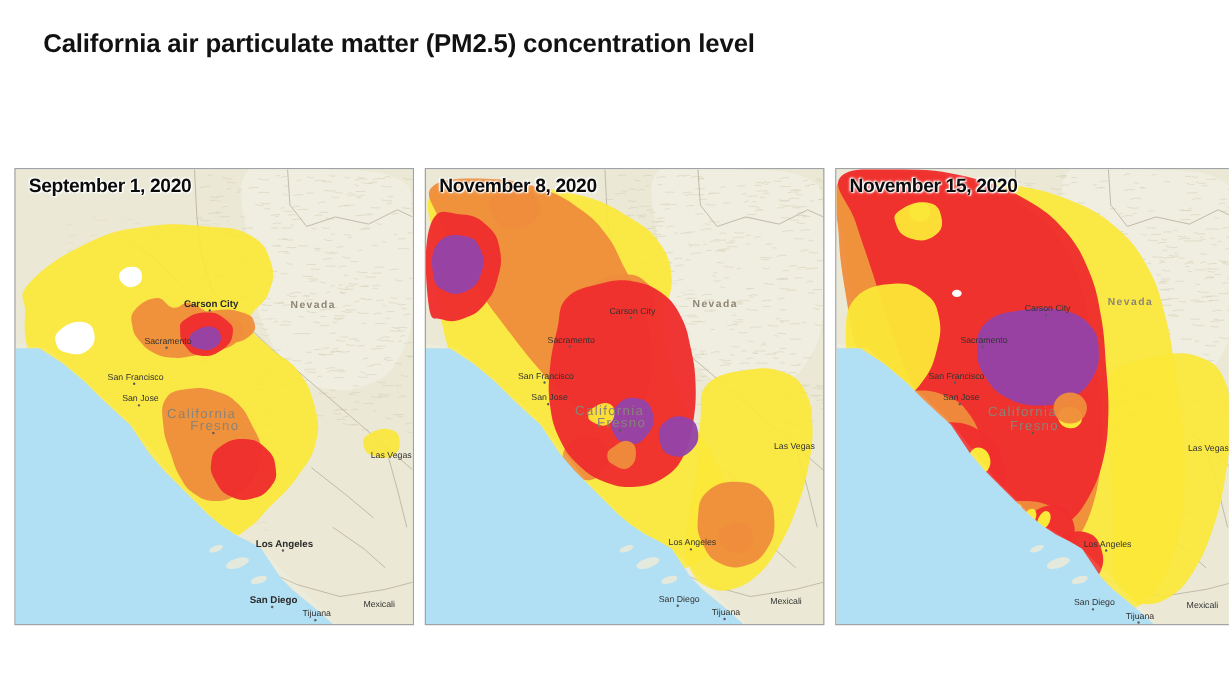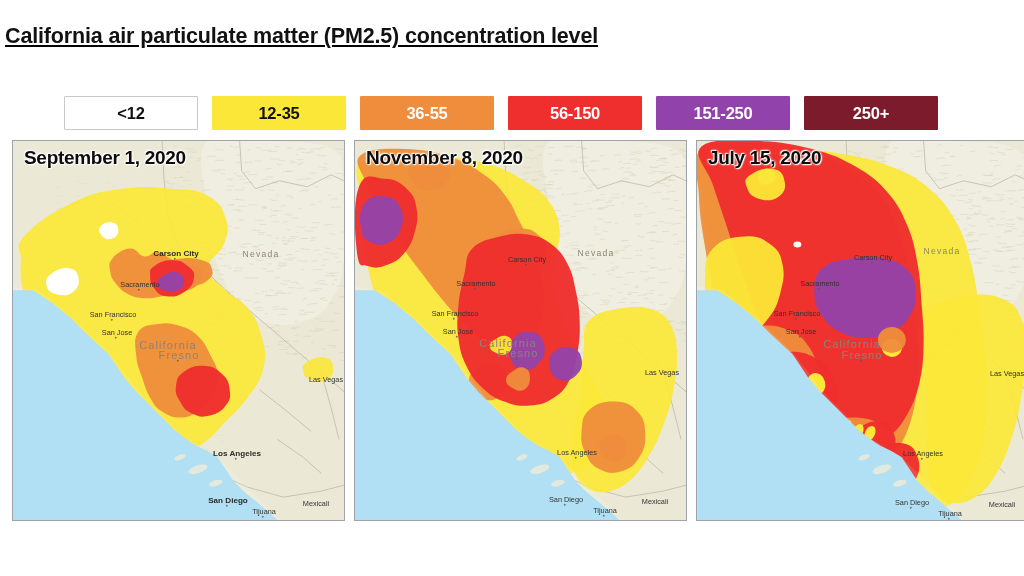--- a/index.html
+++ b/index.html
@@ -7,21 +7,21 @@
   body {
     width: 1024px; height: 576px;
     background: #ffffff;
     font-family: "Liberation Sans", sans-serif;
     overflow: hidden;
     position: relative;
   }
   #page { position: relative; width: 1024px; height: 576px; }
 
   
-  .hdr { position: absolute; left: 5px; top: 24px; width: 980px; text-decoration: underline; }
+  .hdr { position: absolute; left: 36px; top: 24px; width: 980px; }
   .hdr-title {
     font-size: 21.5px; font-weight: bold; color: #121212;
     letter-spacing: -0.15px; line-height: 1.12; white-space: nowrap;
   }
   .hdr-sub {
     font-size: 17.5px; font-weight: normal; color: #1b1b1b;
     margin-top: 4px; line-height: 1.12; white-space: nowrap;
   }
 
   
@@ -41,70 +41,50 @@
   .panels { position: absolute; left: 12px; top: 140px; display: flex; gap: 9px; }
   .panel {
     position: relative; width: 333px; height: 381px;
     border: 1px solid #9fa3a8; background: #eceadb;
     overflow: hidden;
   }
   .panel-canvas { position: absolute; inset: 0; }
   .panel-canvas svg { display: block; width: 100%; height: 100%; }
   .panel-date {
     position: absolute; left: 11px; top: 6px; z-index: 40;
-    font-size: 19px; font-weight: bold; color: #0c0c0c;
+    font-size: 16px; font-weight: bold; color: #0c0c0c;
     letter-spacing: -0.3px; white-space: nowrap;
     text-shadow: 0 0 2px #fff, 0 0 3px #fff, 1px 1px 1px #fff, -1px -1px 1px #fff;
   }
   
   .cities { position: absolute; inset: 0; z-index: 30; pointer-events: none; }
   .city {
     position: absolute; font-size: 6.6px; color: #3a3a3a;
     white-space: nowrap; transform: translate(-50%, -50%);
     font-family: "Liberation Sans", sans-serif;
   }
   .city.big  { font-size: 8.1px; color: #2a2a2a; font-weight: bold; }
   .city.med  { font-size: 7.3px; color: #333; }
   .city.region { font-size: 11px; color: #8a8378; letter-spacing: 1.1px; }
-  .city.state  { font-size: 8.6px; color: #8d8575; letter-spacing: 1.2px; }
+  .city.state  { font-size: 8.6px; color: #8d8575; letter-spacing: 1.2px; font-weight: bold; }
   .city-dot {
     position: absolute; width: 2.4px; height: 2.4px; border-radius: 50%;
     border: 0.8px solid #5a5a5a; background: transparent;
     transform: translate(-50%, -50%);
   }
 </style>
 </head>
 <body>
 
 <div id="page">
 
   <div class="hdr">
     <div class="hdr-title">California air particulate matter (PM2.5) concentration level</div>
   </div>
 
-  <div class="legend" id="legend">
-      <div class="legend-item band-0" style="background: rgb(255, 255, 255); color: rgb(17, 17, 17); border: 1px solid rgb(201, 201, 201);">
-        <span>&lt;12</span>
-      </div>
-      <div class="legend-item band-1" style="background: rgb(251, 231, 55); color: rgb(17, 17, 17);">
-        <span>12-35</span>
-      </div>
-      <div class="legend-item band-2" style="background: rgb(239, 141, 60); color: rgb(255, 255, 255);">
-        <span>36-55</span>
-      </div>
-      <div class="legend-item band-3" style="background: rgb(239, 46, 46); color: rgb(255, 255, 255);">
-        <span>56-150</span>
-      </div>
-      <div class="legend-item band-4" style="background: rgb(146, 67, 171); color: rgb(255, 255, 255);">
-        <span>151-250</span>
-      </div>
-      <div class="legend-item band-5" style="background: rgb(124, 27, 43); color: rgb(255, 255, 255);">
-        <span>250+</span>
-      </div>
-    </div>
 
   <div class="panels" id="panels">
       <div class="panel">
         <div class="panel-canvas">
           <svg viewBox="0 0 333 381" preserveAspectRatio="none">
             <rect x="0" y="0" width="333" height="381" fill="#ebe9d6"></rect>
             <path d="M 196,0 C 209.86,-12.6 233.96,-1.68 260,0 C 286.04,1.68 304.67,-0.40000000000000036 320,8 C 335.33,16.4 330.27,16.48 333,40 C 335.73,63.519999999999996 335.73,94.8 333,120 C 330.27,145.2 327.77,147.4 320,160 C 312.23,172.6 308.18,174.96 296,180 C 283.82,185.04 275.44,186.1 262,184 C 248.56,181.9 242.5,179.24 232,170 C 221.5,160.76 218.72,153.86 212,140 C 205.28,126.14 203.78,120.8 200,104 C 196.22,87.2 194.84,81.84 194,60 C 193.16,38.16 182.14,12.6 196,0 Z" fill="#f0eee0"></path>
             <g stroke="#cfc9ad" stroke-width="0.45" fill="none" opacity="0.85">
               <path d="M 259.3,69.3 q 3.4,2.1 6.8,1.1"></path>
               <path d="M 273.0,118.8 q 4.5,1.8 9.1,0.9"></path>
@@ -2434,17 +2414,17 @@
           <div class="city region" style="left: 165px; top: 214px;">Fresno</div>
           <div class="city med" style="left: 310px; top: 232px;">Las Vegas</div>
           <div class="city-dot" style="left: 225px; top: 317.5px;"></div>
           <div class="city med" style="left: 226px; top: 312px;">Los Angeles</div>
           <div class="city-dot" style="left: 214px; top: 366.5px;"></div>
           <div class="city med" style="left: 215px; top: 361px;">San Diego</div>
           <div class="city-dot" style="left: 252px; top: 377.5px;"></div>
           <div class="city med" style="left: 253px; top: 372px;">Tijuana</div>
           <div class="city med" style="left: 305px; top: 363px;">Mexicali</div>
         </div>
-        <div class="panel-date">July 15, 2020</div>
+        <div class="panel-date">November 15, 2020</div>
       </div>
     </div>
 
 </div>
 
 </body></html>

